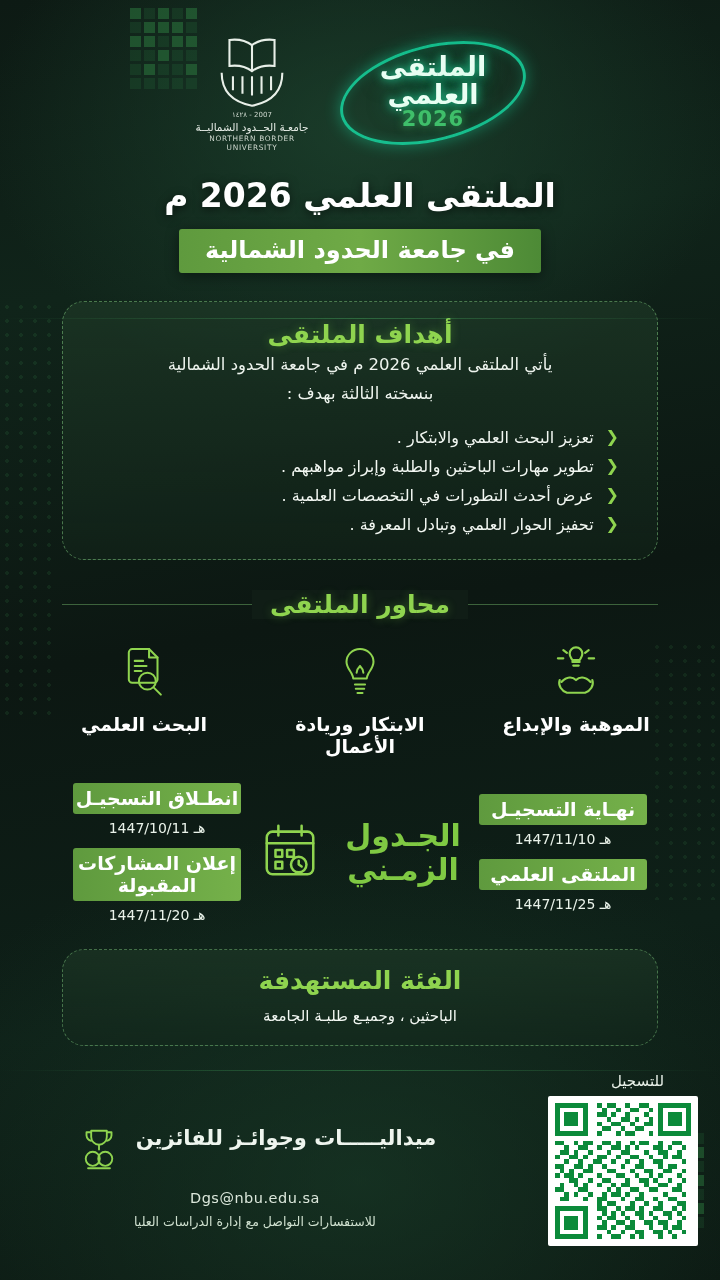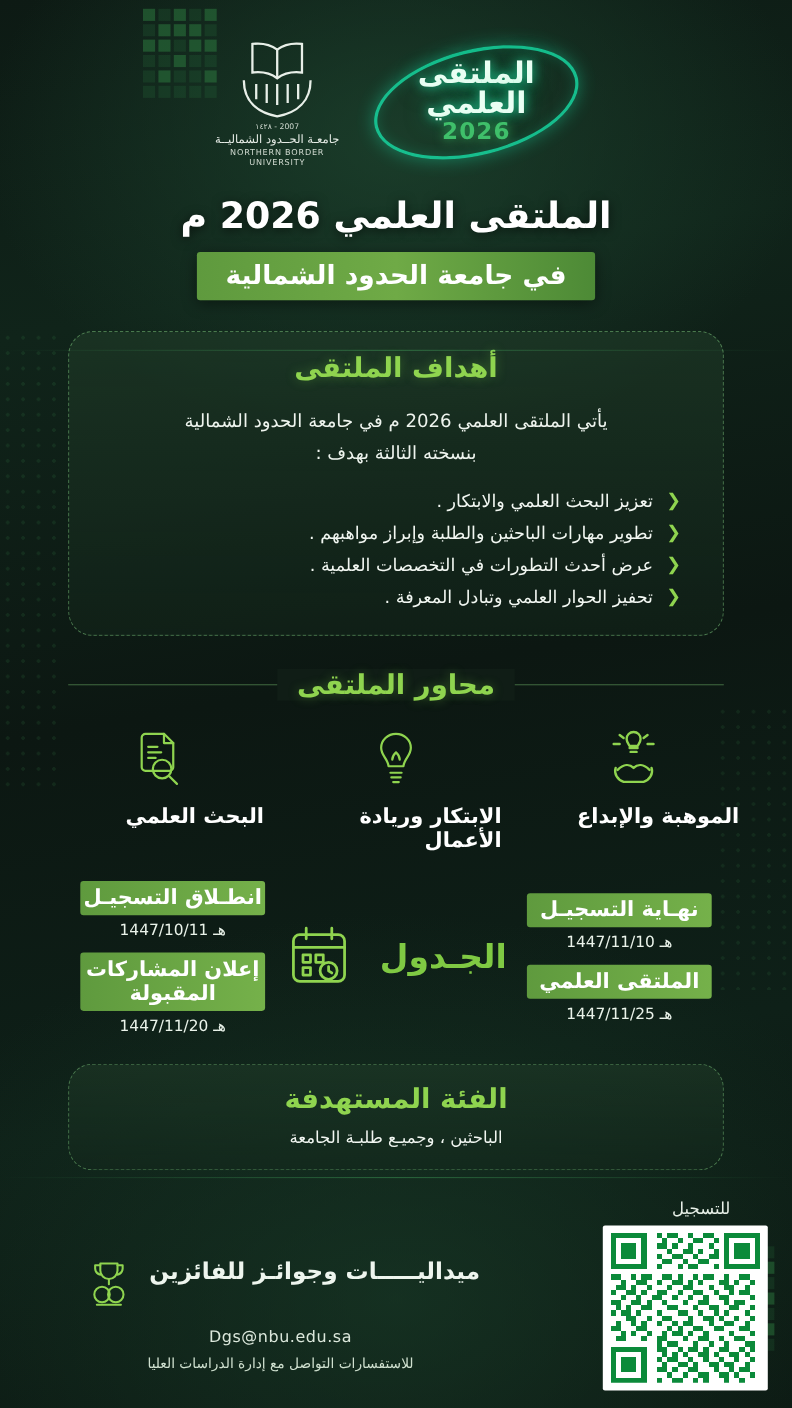--- a/index.html
+++ b/index.html
@@ -103,21 +103,21 @@
   
   .card {
     margin: 28px 62px 0;
     border: 1px dashed rgba(120,190,120,.55);
     border-radius: 22px;
     background: linear-gradient(180deg, rgba(34,62,42,.55), rgba(20,40,28,.45));
     padding: 18px 22px 20px;
   }
   .card-title {
     text-align:center; color:#8fd44f; font-size: 25px; font-weight:700;
-    margin-bottom: 20px; text-shadow:0 0 10px rgba(120,210,70,.35);
+    margin-bottom: 2px; text-shadow:0 0 10px rgba(120,210,70,.35);
   }
   .card-lead {
     color:#eef4ee; font-size: 16.5px; text-align:center; line-height: 1.75;
   }
   .goal-list { margin-top: 14px; }
   .goal {
     display:flex; align-items:center; justify-content:flex-start;
     gap: 12px; padding: 5px 16px;
     color:#f2f7f2; font-size: 16px;
   }
@@ -128,21 +128,21 @@
   .axes-title {
     display:inline-block; color:#8fd44f; font-size:25px; font-weight:700;
     padding: 0 18px; position:relative; z-index:2;
     text-shadow:0 0 10px rgba(120,210,70,.35);
   }
   .axes-rule { position:absolute; top:50%; left:62px; right:62px; height:1px; background:rgba(120,190,110,.45); z-index:1;}
   .axes {
     display:flex; justify-content:center; gap: 24px;
     margin-top: 20px; padding: 0 48px;
   }
-  .axis { flex:1; text-align:right; }
+  .axis { flex:1; text-align:center; }
   .axis .ico { height: 64px; display:flex; align-items:center; justify-content:center; }
   .axis .lbl { margin-top: 10px; color:#ffffff; font-size: 19px; font-weight:700; }
 
   
   .timeline {
     display:flex; align-items:center; justify-content:center;
     gap: 14px; margin-top: 26px; padding: 0 62px;
   }
   .tl-col { display:flex; flex-direction:column; gap: 12px; width: 168px; }
   .tl-item { text-align:center; }
@@ -375,20 +375,21 @@
       </div>
       <div class="tl-item">
         <span class="tl-pill">الملتقى العلمي</span>
         <div class="tl-date">1447/11/25 هـ</div>
       </div>
     </div>
 
     <div class="tl-center">
       <div>
         <div class="tl-title">الجـدول</div>
+        <div class="tl-title">الزمـني</div>
       </div>
       <div>
         <svg viewBox="0 0 64 64" width="62" height="62" fill="none" stroke="#8fd44f" stroke-width="2.6" stroke-linecap="round" stroke-linejoin="round">
           <rect x="8" y="12" width="48" height="44" rx="6"></rect>
           <path d="M8 24h48M20 6v10M44 6v10"></path>
           <rect x="17" y="31" width="7" height="7"></rect>
           <rect x="29" y="31" width="7" height="7"></rect>
           <rect x="17" y="43" width="7" height="7"></rect>
           <circle cx="41" cy="46" r="8"></circle>
           <path d="M41 42v4l3 2"></path>

